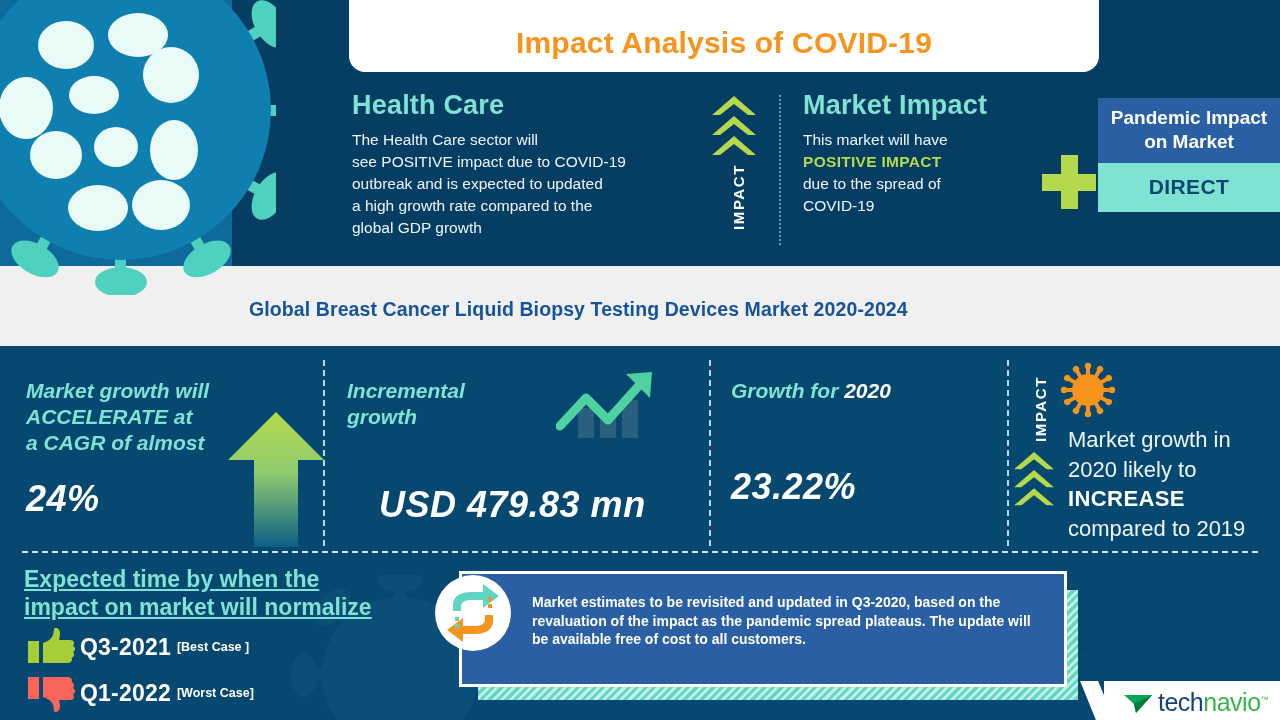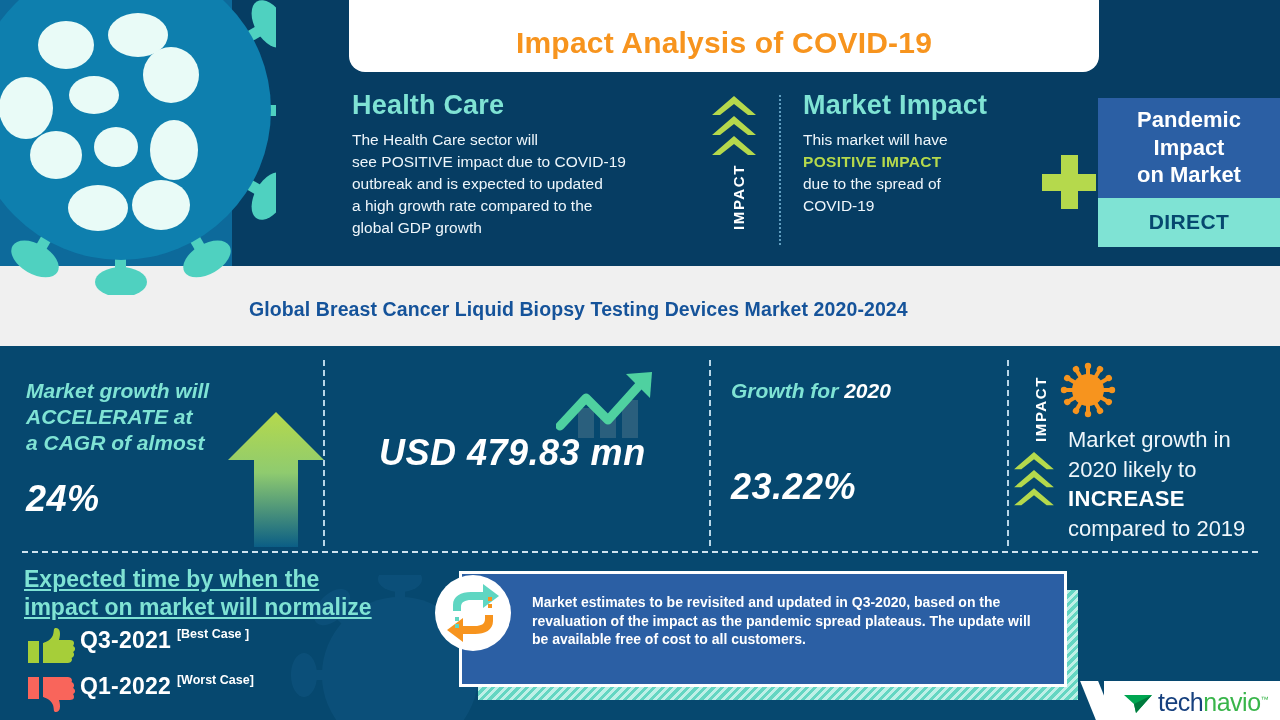--- a/index.html
+++ b/index.html
@@ -53,21 +53,21 @@
 
   
   .plus{position:absolute;left:1042px;top:155px;width:54px;height:54px;}
   .plus i{position:absolute;background:#b5d94c;display:block;}
   .plus i.h{left:0;top:19px;width:54px;height:17px;}
   .plus i.v{left:19px;top:0;width:17px;height:54px;}
 
   
   .pbox{position:absolute;left:1098px;top:98px;width:182px;}
   .pbox .head{
-    background:#2b5fa4;color:#fff;font-size:22px;font-weight:bold;
+    background:#2b5fa4;color:#fff;font-size:19px;font-weight:bold;
     text-align:center;padding:8px 6px 9px;line-height:1.26;
   }
   .pbox .val{
     background:#7fe3d4;color:#06486f;font-size:21px;font-weight:bold;
     text-align:center;padding:12px 6px 13px;letter-spacing:.4px;
   }
 
   
   .market-title{
     position:absolute;left:249px;top:298px;
@@ -104,21 +104,21 @@
   .virus-dot{position:absolute;left:1060px;top:362px;width:56px;height:56px;}
   .right-text{
     position:absolute;left:1068px;top:425px;width:208px;color:#eef6fb;
     font-size:22px;line-height:1.35;font-weight:300;
   }
   .right-text b{color:#ffffff;font-weight:bold;letter-spacing:.4px;}
 
   
   .expected{position:absolute;left:24px;top:565px;width:390px;}
   .expected .h{color:#7fe3d4;font-size:23px;font-weight:bold;line-height:1.22;text-decoration:underline;}
-  .tm-row{display:flex;align-items:flex-start;margin-top:6px;}
+  .tm-row{display:flex;align-items:center;margin-top:6px;}
   .tm-icon{width:56px;height:40px;flex:0 0 56px;}
   .tm-q{color:#fff;font-size:23px;font-weight:bold;letter-spacing:.2px;}
   .tm-case{color:#fff;font-size:12.5px;font-weight:bold;margin-left:6px;}
 
   
   .note-shadow{
     position:absolute;left:478px;top:590px;width:600px;height:110px;
     background:repeating-linear-gradient(135deg,#64d6c2 0 3px,#bff0e7 3px 6px);
   }
   .note-box{
@@ -325,20 +325,24 @@
     <div class="metric" id="m1">
       <div class="lbl">
         <span>Market growth will</span><br>
         <span>ACCELERATE at</span><br>
         <span>a CAGR of almost</span>
       </div>
       <div class="big">24%</div>
     </div>
 
     <div class="metric" id="m2">
+      <div class="lbl">
+        <span>Incremental</span><br>
+        <span>growth</span>
+      </div>
       <div class="big">USD 479.83 mn</div>
     </div>
 
     <div class="metric" id="m3">
       <div class="lbl">
         <span>Growth for </span><span class="w">2020</span>
       </div>
       <div class="big">23.22%</div>
     </div>
   </div>

